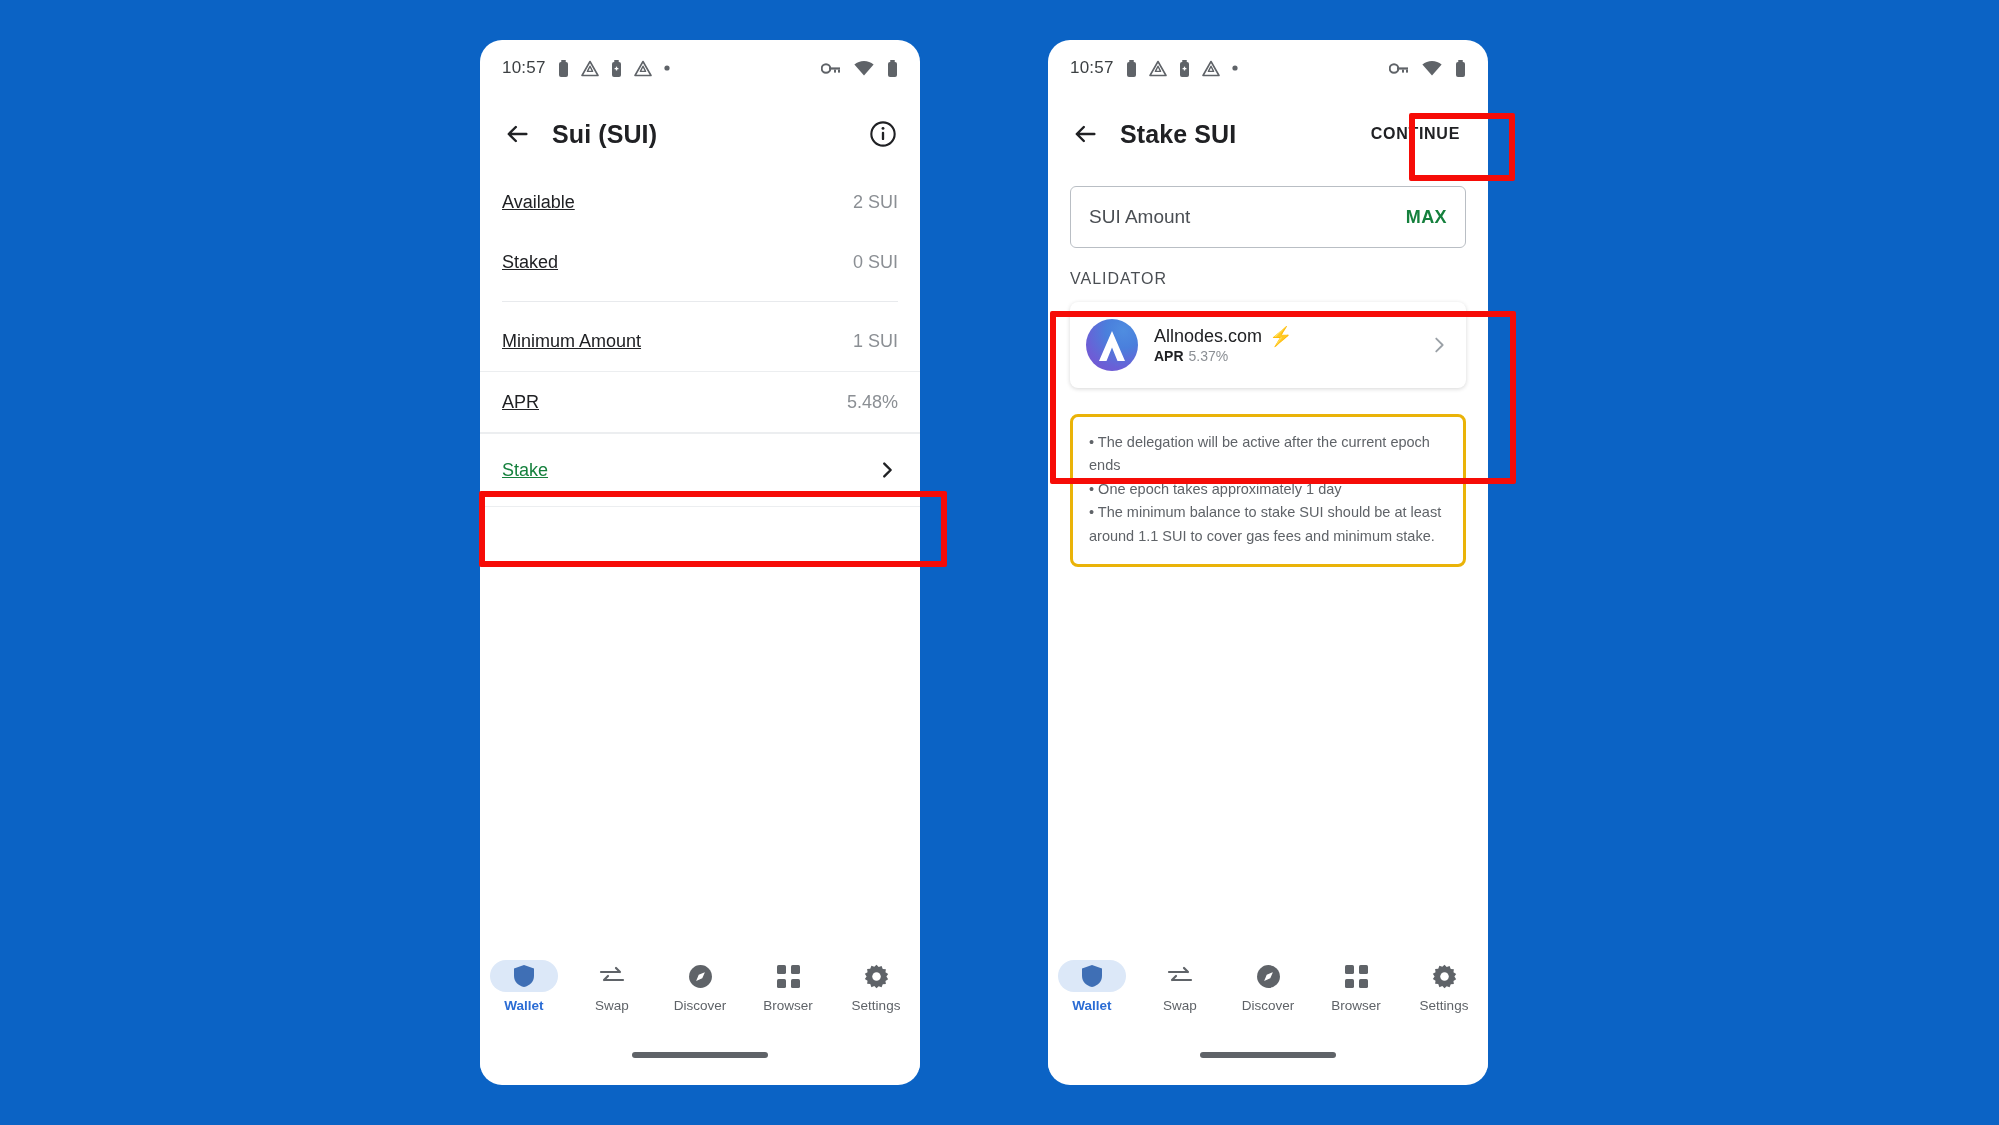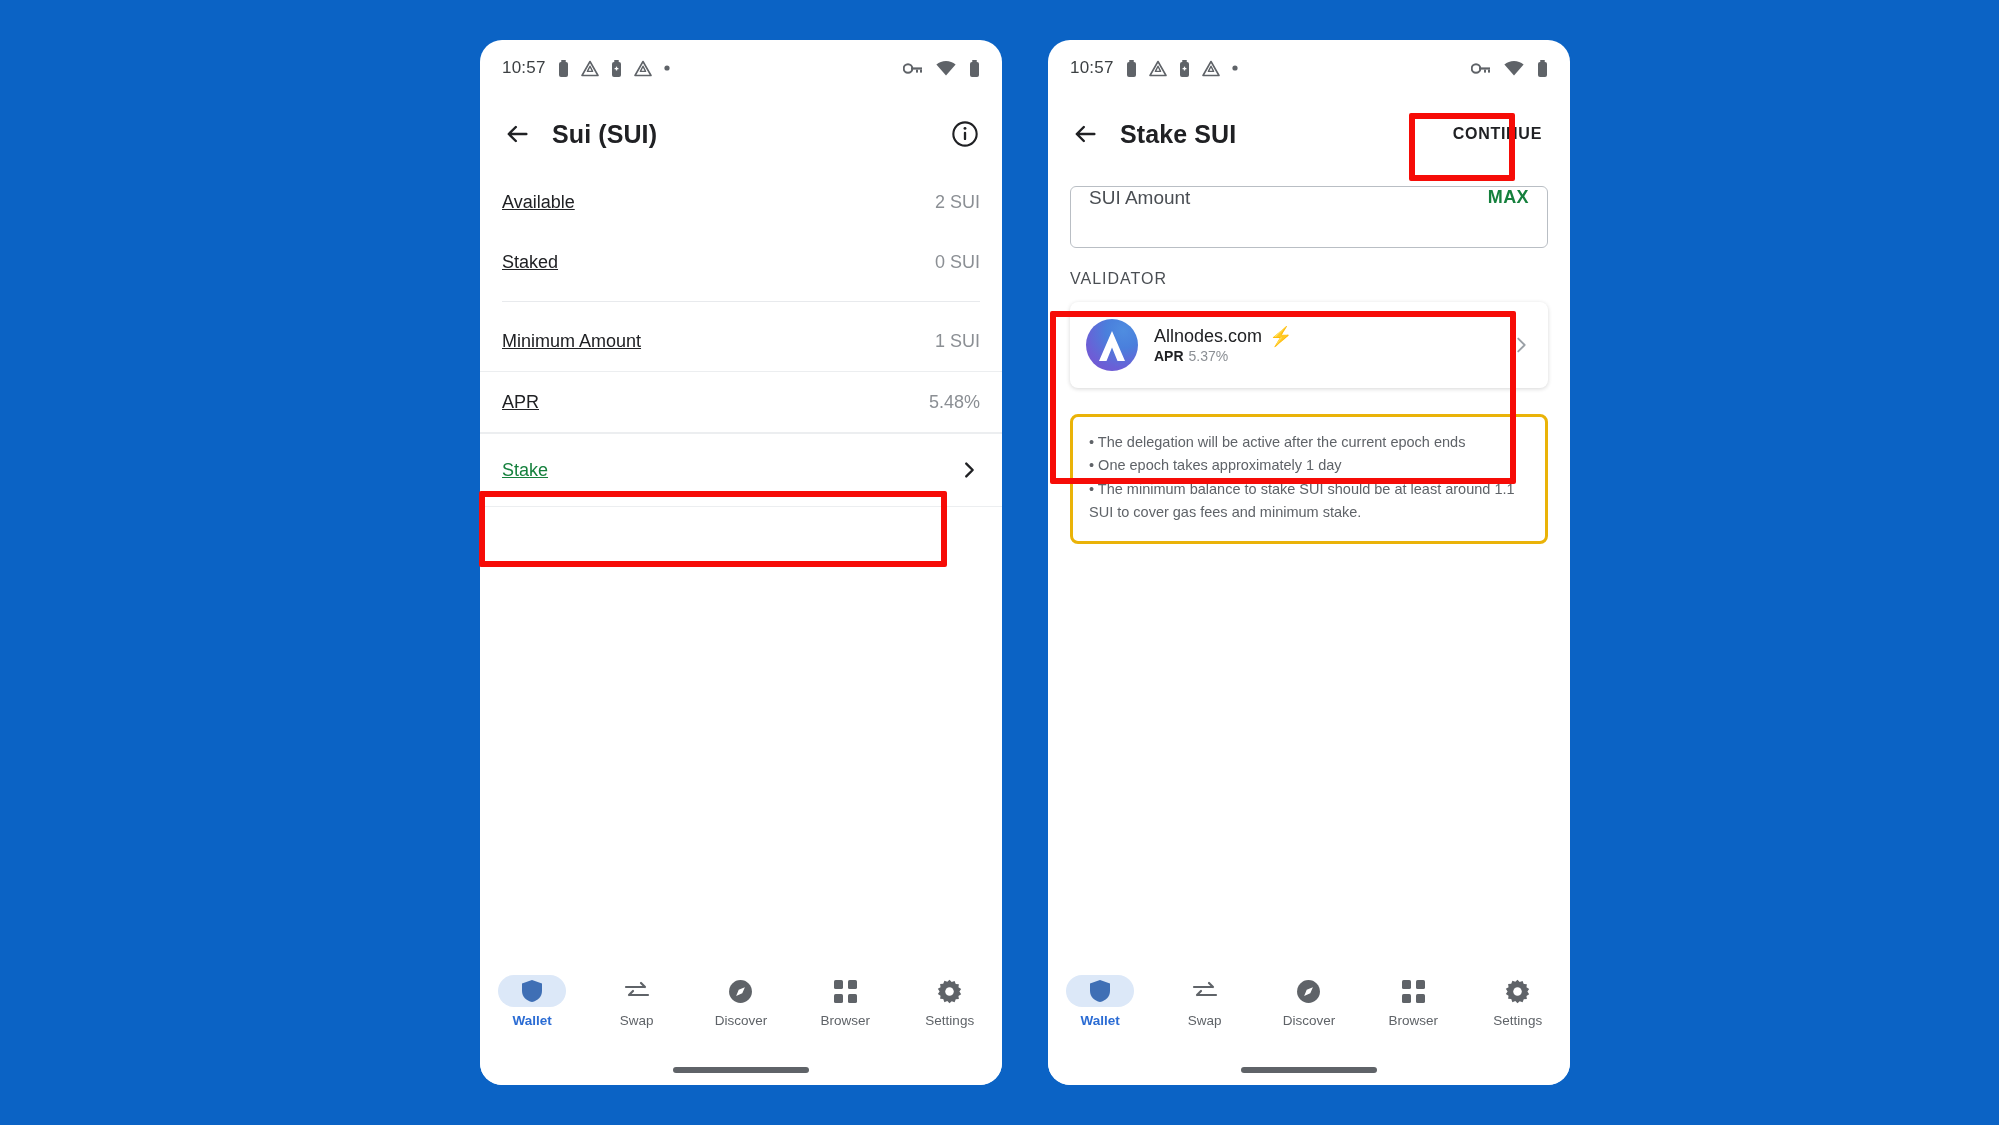--- a/index.html
+++ b/index.html
@@ -12,21 +12,21 @@
   .stage {
     position: relative;
     width: 1999px; height: 1125px;
     background: #0b63c5;
   }
 
   
   .phone {
     position: absolute;
     top: 40px;
-    width: 522px;
+    width: 440px;
     height: 1045px;
     background: #ffffff;
     border-radius: 22px;
     overflow: hidden;
   }
   .phone.left  { left: 480px; }
   .phone.right { left: 1048px; }
 
   
   .statusbar {
@@ -103,21 +103,21 @@
   .divider-full { height: 1px; background: #eceef0; }
   .chev-right { margin-left: auto; width: 22px; height: 22px; }
 
   
   .section-pad { padding: 14px 22px 0 22px; }
   .amount-field {
     height: 62px;
     border: 1px solid #b9bec4;
     border-radius: 6px;
     display: flex;
-    align-items: flex-start;
+    align-items: center;
     padding: 0 18px;
     background: #fff;
   }
   .amount-placeholder { font-size: 19px; color: #4a4e53; }
   .max-btn {
     margin-left: auto;
     font-size: 18px;
     font-weight: bold;
     color: #15803d;
     letter-spacing: .4px;
@@ -173,21 +173,21 @@
   }
   .note-line {
     font-size: 14.5px;
     color: #5f6368;
     line-height: 1.62;
   }
 
   
   .bottomnav {
     position: absolute;
-    left: 0; right: 0; bottom: 0;
+    left: 0; right: 0; bottom: 15px;
     height: 122px;
     background: #fff;
     display: flex;
     flex-direction: column;
   }
   .nav-items {
     display: flex;
     align-items: flex-start;
     justify-content: space-around;
     padding-top: 12px;

